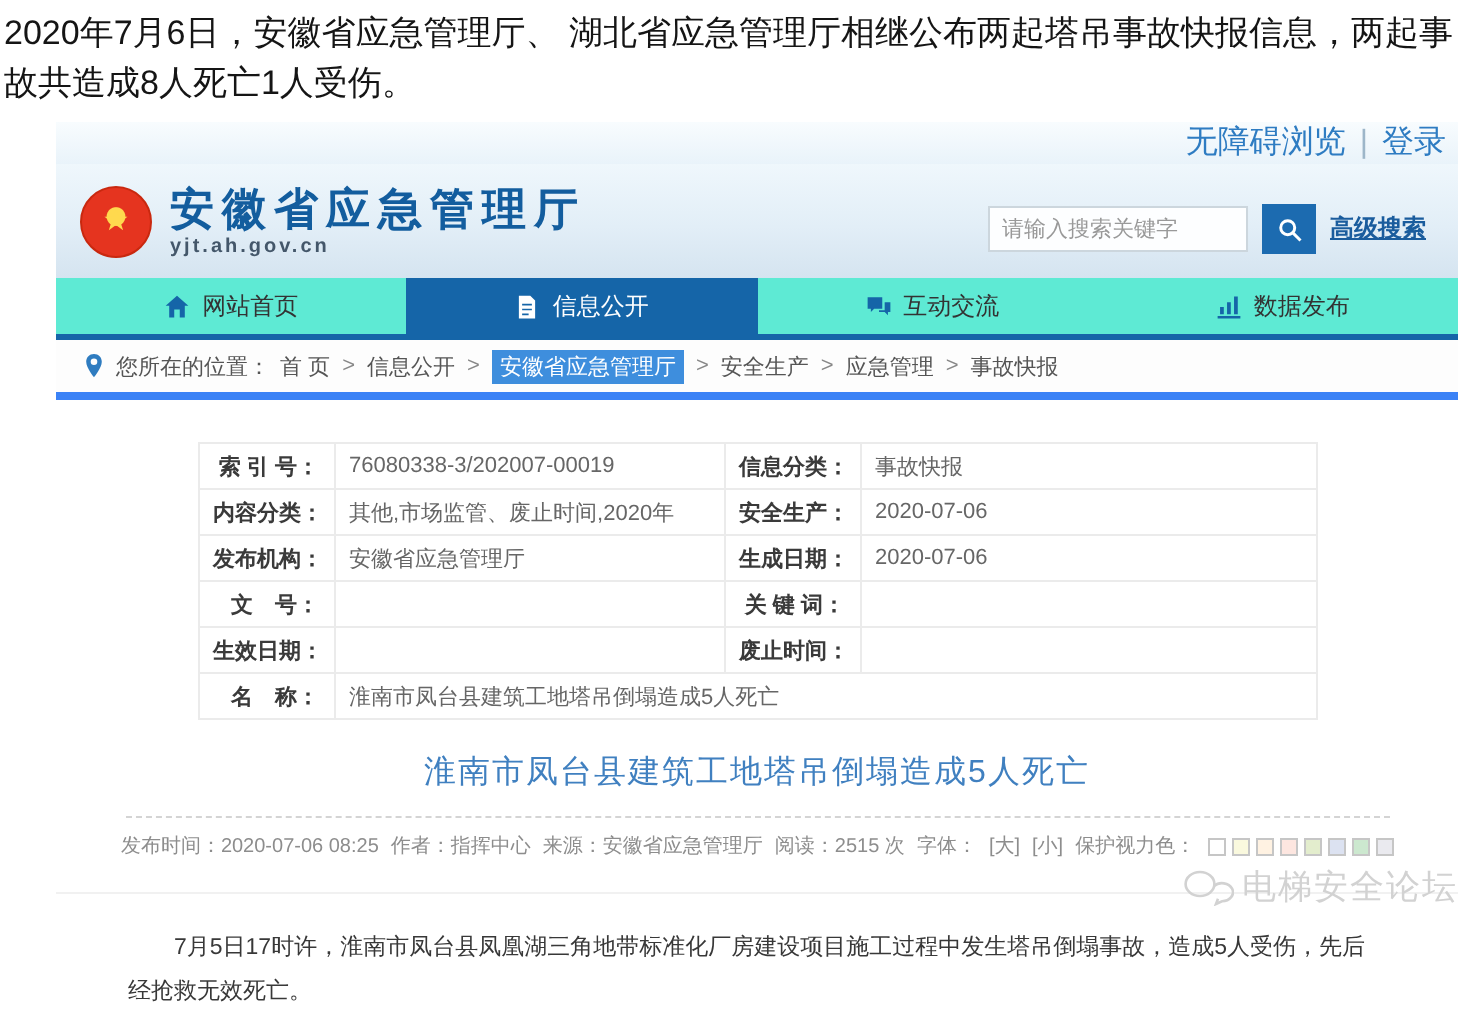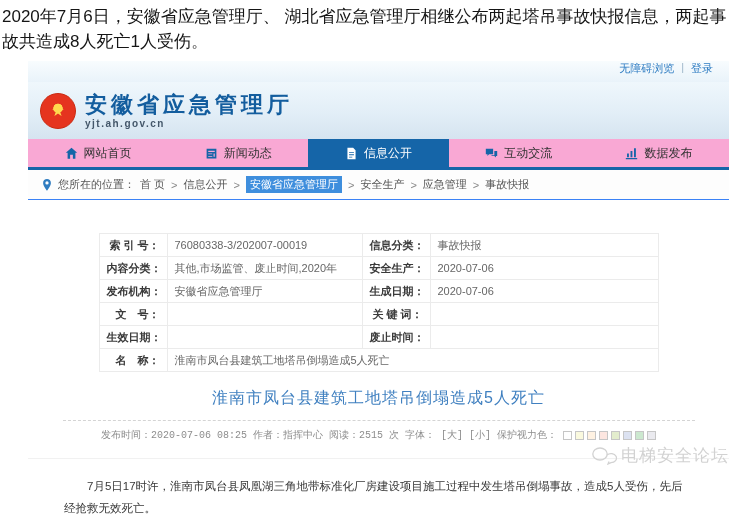--- a/index.html
+++ b/index.html
@@ -10,22 +10,22 @@
   }
   .intro {
     margin:0; padding:5px 2px 7px 2px;
     font-size:17px; line-height:1.45; color:#151515;
   }
   .shot { margin-left:28px; width:701px; position:relative; background:#fff; }
 
   
   .topbar {
     height:21px; background:linear-gradient(#f8fcfe,#e9f3fa);
-    display:flex; justify-content:flex-end; align-items:flex-start;
-    padding-right:16px; font-size:11px; gap:7px;
+    display:flex; justify-content:flex-end; align-items:center;
+    padding-right:6px; font-size:16px; gap:7px;
   }
   .topbar a { color:#2e7cc2; text-decoration:none; cursor:pointer; }
   .topbar .sep { color:#9db6c9; }
 
   
   .hdr {
     height:57px;
     background:linear-gradient(180deg,#eff7fc 0%, #e2eef7 55%, #d5e4f0 100%);
     display:flex; justify-content:space-between; align-items:center;
     padding:0 16px 0 12px;
@@ -47,50 +47,50 @@
     font-family:"Liberation Sans","DejaVu Sans",sans-serif;
   }
   .search-input::placeholder { color:#999; }
   .search-btn {
     width:27px; height:25px; border:none; background:#1c6bb0; cursor:pointer;
     display:flex; align-items:center; justify-content:center; padding:0;
   }
   .adv { font-size:12px; color:#1a5c9d; font-weight:bold; text-decoration:underline; cursor:pointer; }
 
   
-  .nav { height:31px; background:#f9a8d4; border-bottom:3px solid #1565a8; display:flex; }
+  .nav { height:31px; background:#5eead4; border-bottom:3px solid #1565a8; display:flex; }
   .nav-item {
     flex:1; display:flex; align-items:center; justify-content:center; gap:6px;
     font-size:12px; color:#333; cursor:pointer;
   }
   .nav-item .ni { color:#1565a8; display:flex; }
   .nav-item.active { background:#1565a8; color:#fff; }
   .nav-item.active .ni { color:#fff; }
 
   
   .crumb {
     height:30px; display:flex; align-items:center; gap:5px;
     padding-left:13px; font-size:11px; color:#555;
-    background:#fdfdfd; border-bottom:1px solid #3b82f6;
+    background:#fdfdfd; border-bottom:4px solid #3b82f6;
   }
   .crumb .gt { color:#888; margin:0 1px; }
   .crumb-hl { background:#3e8edd; color:#fff; padding:1px 4px; }
 
   
   .content { background:#fff; padding-top:17px; }
-  table.info { border-collapse:collapse; margin:16px auto; width:560px; table-layout:fixed; }
+  table.info { border-collapse:collapse; margin:4px auto; width:560px; table-layout:fixed; }
   table.info td { border:1px solid #ebebeb; height:23px; font-size:11px; padding:0 7px; overflow:hidden; white-space:nowrap; }
   td.lbl { text-align:right; color:#3a3a3a; font-weight:bold; }
   td.val { color:#666; }
 
   .art-title { text-align:center; margin-top:16px; font-size:16px; color:#4080c0; letter-spacing:1px; }
   .dash { width:632px; margin:11px auto 0; border-top:1px dashed #d4d4d4; }
   .meta {
     display:flex; justify-content:center; align-items:center; gap:6px;
-    font-size:10px; color:#8d8d8d; margin-top:7px; white-space:nowrap;font-family:Liberation Mono, monospace;
+    font-size:10px; color:#8d8d8d; margin-top:7px; white-space:nowrap;
   }
   .meta a { color:#8d8d8d; text-decoration:none; cursor:pointer; }
   .swatches { display:inline-flex; gap:3px; align-items:center; }
   .swatch { display:inline-block; width:9px; height:9px; border:1px solid #c6c6c6; cursor:pointer; }
 
   .body-wrap { position:relative; margin-top:16px; padding:17px 36px 24px 36px; border-top:1px solid #f1f1f1; }
   .art-body { margin:0; font-size:11.5px; color:#383838; line-height:1.9; text-indent:2em; }
   .watermark {
     position:absolute; top:-15px; right:0;
     display:flex; align-items:center; gap:4px;
@@ -111,38 +111,42 @@
   </div>
 
   <div class="hdr">
     <div class="logo-wrap">
       <div class="emblem">★</div>
       <div>
         <div class="site-title">安徽省应急管理厅</div>
         <div class="site-url">yjt.ah.gov.cn</div>
       </div>
     </div>
+    <div class="search-area">
+      <input class="search-input" type="text" placeholder="请输入搜索关键字" style="">
+      <button class="search-btn">
+        <span style="display:flex;">
+          <svg width="14" height="14" viewBox="0 0 16 16">
+              <circle cx="6.7" cy="6.7" r="4" fill="none" stroke="#fff" stroke-width="1.7"></circle>
+              <line x1="9.8" y1="9.8" x2="14" y2="14" stroke="#fff" stroke-width="1.7"></line>
+            </svg>
+        </span>
+      </button>
+      <a class="adv">高级搜索</a>
+    </div>
   </div>
 
   <div class="nav">
     <div class="nav-item">
       <span class="ni">
           <svg width="13" height="13" viewBox="0 0 16 16" fill="currentColor">
             <path d="M8 1 L15 7.2 H12.8 V14.5 H9.7 V9.5 H6.3 V14.5 H3.2 V7.2 H1 Z"></path>
           </svg>
         </span>
       <span>网站首页</span>
-    </div>
-    <div class="nav-item">
-      <span class="ni">
-          <svg width="13" height="13" viewBox="0 0 16 16" fill="currentColor">
-            <path d="M2 2 H14 V14 H2 Z M4 4.5 V6 H12 V4.5 Z M4 8 V9 H9 V8 Z M4 11 V12 H9 V11 Z M10.5 8 V12 H12 V8 Z" fill-rule="evenodd"></path>
-          </svg>
-        </span>
-      <span>新闻动态</span>
     </div>
     <div class="nav-item active">
       <span class="ni">
           <svg width="13" height="13" viewBox="0 0 16 16" fill="currentColor">
             <path d="M3 1 H10 L13 4 V15 H3 Z M5 6 H11 V7 H5 Z M5 9 H11 V10 H5 Z M5 12 H9 V13 H5 Z" fill-rule="evenodd"></path>
           </svg>
         </span>
       <span>信息公开</span>
     </div>
     <div class="nav-item">
@@ -228,20 +232,21 @@
       </tr>
     </tbody>
       </table>
 
     <div class="art-title">淮南市凤台县建筑工地塔吊倒塌造成5人死亡</div>
     <div class="dash"></div>
 
     <div class="meta">
       <span>发布时间：2020-07-06 08:25</span>
       <span>作者：指挥中心</span>
+      <span>来源：安徽省应急管理厅</span>
       <span>阅读：2515 次</span>
       <span>字体：</span>
       <a>[大]</a>
       <a>[小]</a>
       <span>保护视力色：</span>
       <span class="swatches">
         <span class="swatch" style="background: rgb(255, 255, 255);"></span>
         <span class="swatch" style="background: rgb(250, 249, 222);"></span>
         <span class="swatch" style="background: rgb(255, 242, 226);"></span>
         <span class="swatch" style="background: rgb(253, 230, 224);"></span>

